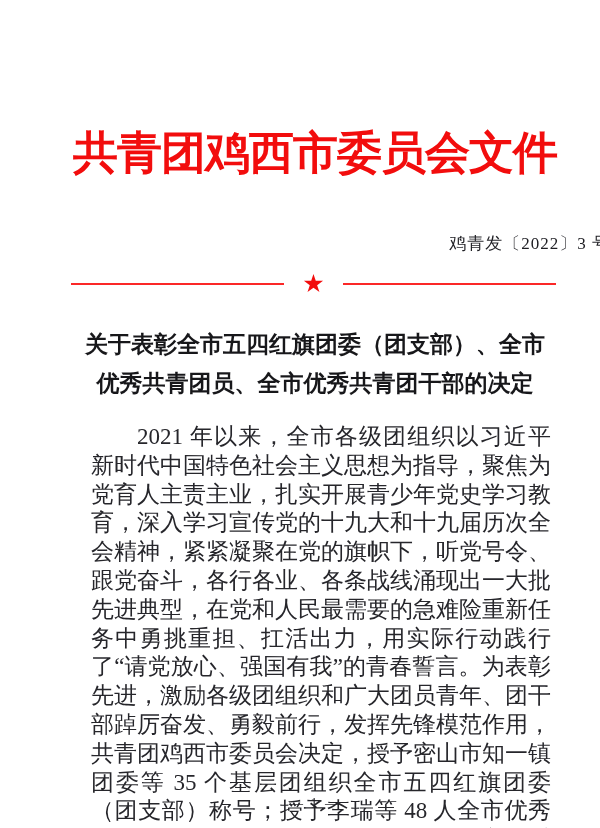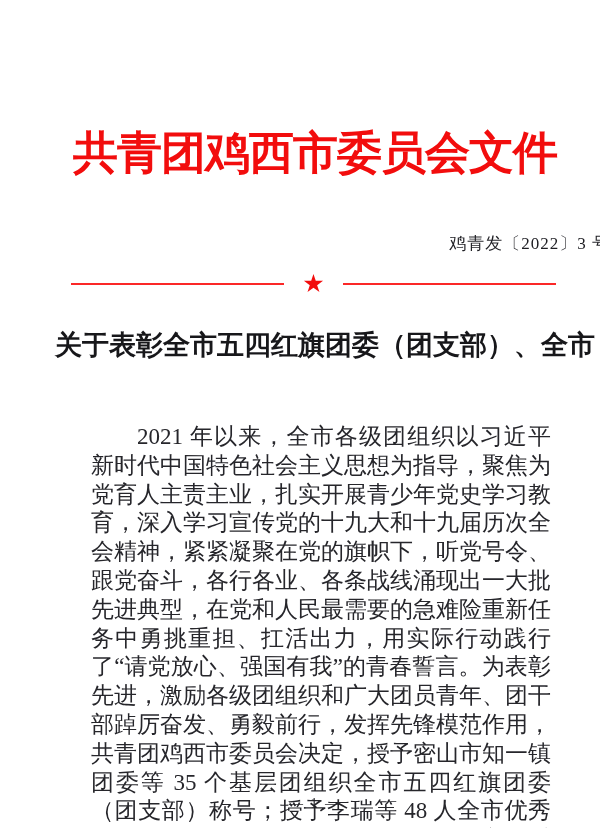--- a/index.html
+++ b/index.html
@@ -65,21 +65,21 @@
     font-family: "DejaVu Sans", sans-serif;
   }
   
   .doc-title {
     position: absolute;
     top: 303px;
     left: 30px;
     right: 30px;
     text-align: center;
     font-weight: bold;
-    font-size: 27px;
+    font-size: 23px;
     line-height: 34px;
     color: #17171a;
   }
   .doc-title .line { display: block; white-space: nowrap; }
   
   .body-text {
     position: absolute;
     top: 398px;
     left: 66px;
     width: 470px;
@@ -114,20 +114,21 @@
   <div class="doc-number">鸡青发〔2022〕3 号</div>
 
   <div class="rule">
     <span class="seg"></span>
     <span class="star">★</span>
     <span class="seg"></span>
   </div>
 
   <h2 class="doc-title">
     <span class="line">关于表彰全市五四红旗团委（团支部）、全市</span>
+    <span class="line">优秀共青团员、全市优秀共青团干部的决定</span>
   </h2>
 
   <div class="body-text">
     <p>2021 年以来，全市各级团组织以习近平新时代中国特色社会主义思想为指导，聚焦为党育人主责主业，扎实开展青少年党史学习教育，深入学习宣传党的十九大和十九届历次全会精神，紧紧凝聚在党的旗帜下，听党号令、跟党奋斗，各行各业、各条战线涌现出一大批先进典型，在党和人民最需要的急难险重新任务中勇挑重担、扛活出力，用实际行动践行了“请党放心、强国有我”的青春誓言。为表彰先进，激励各级团组织和广大团员青年、团干部踔厉奋发、勇毅前行，发挥先锋模范作用，共青团鸡西市委员会决定，授予密山市知一镇团委等 35 个基层团组织全市五四红旗团委（团支部）称号；授予李瑞等 48 人全市优秀共青团员称号；授予沈桂凤等 37 人全市优秀共青团干部称号。</p>
   </div>
 
   <div class="page-number">— 1 —</div>
 
 </div>
 

